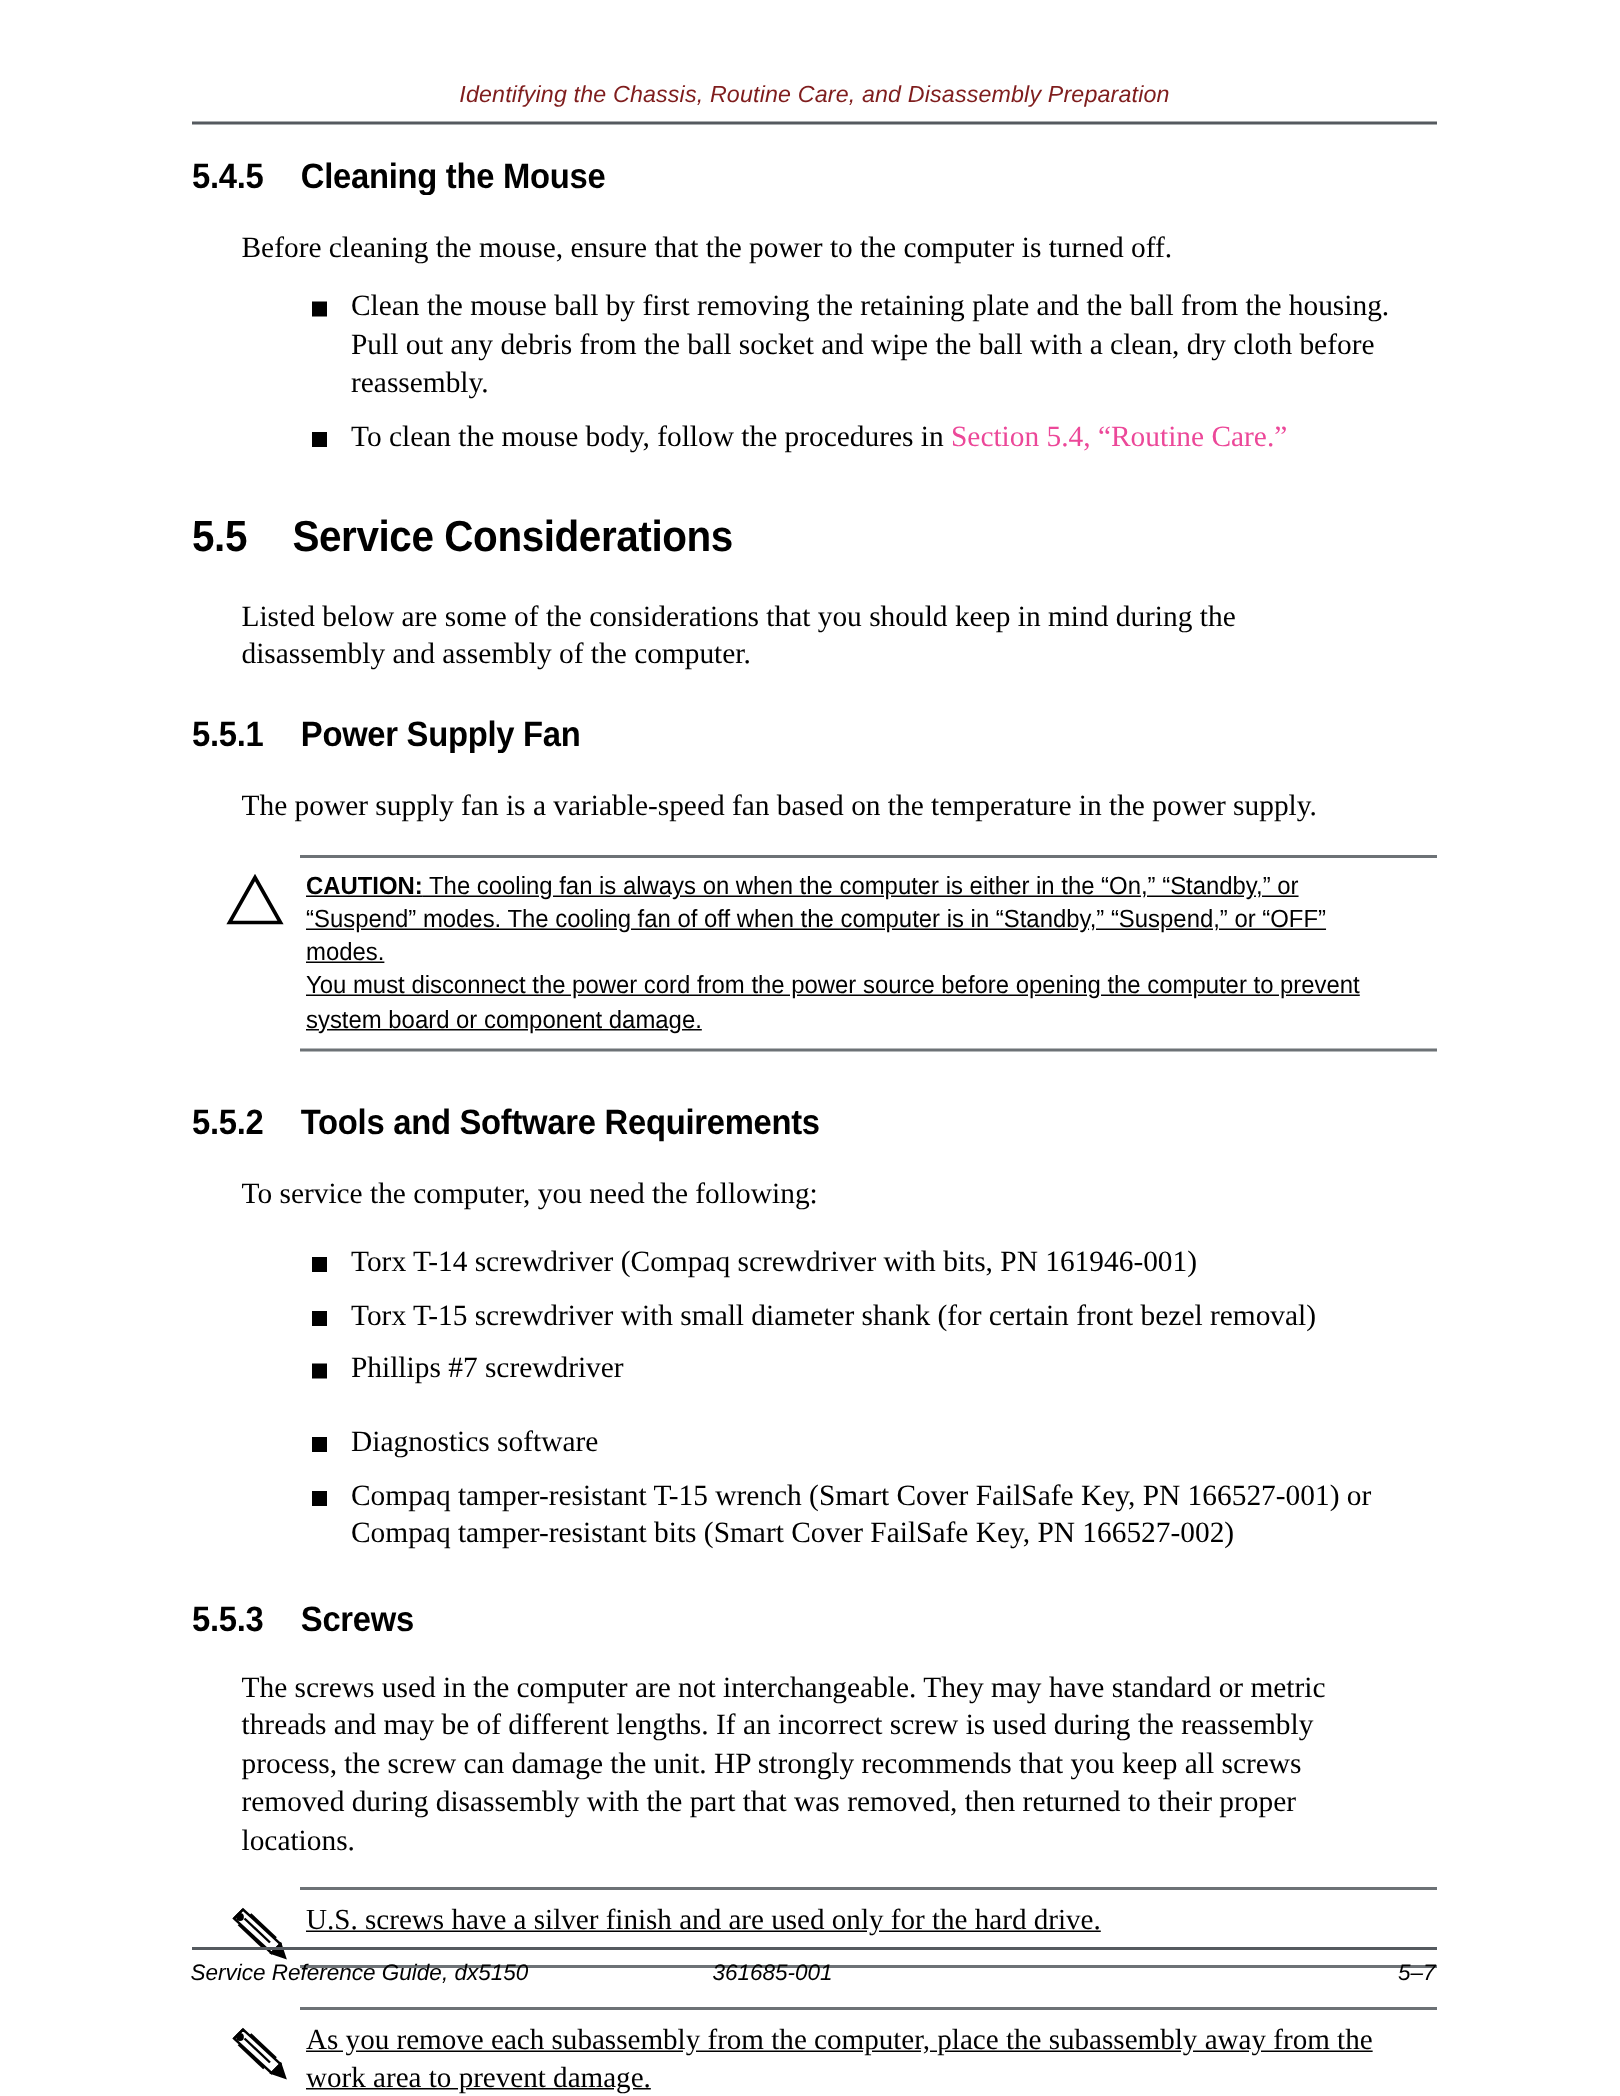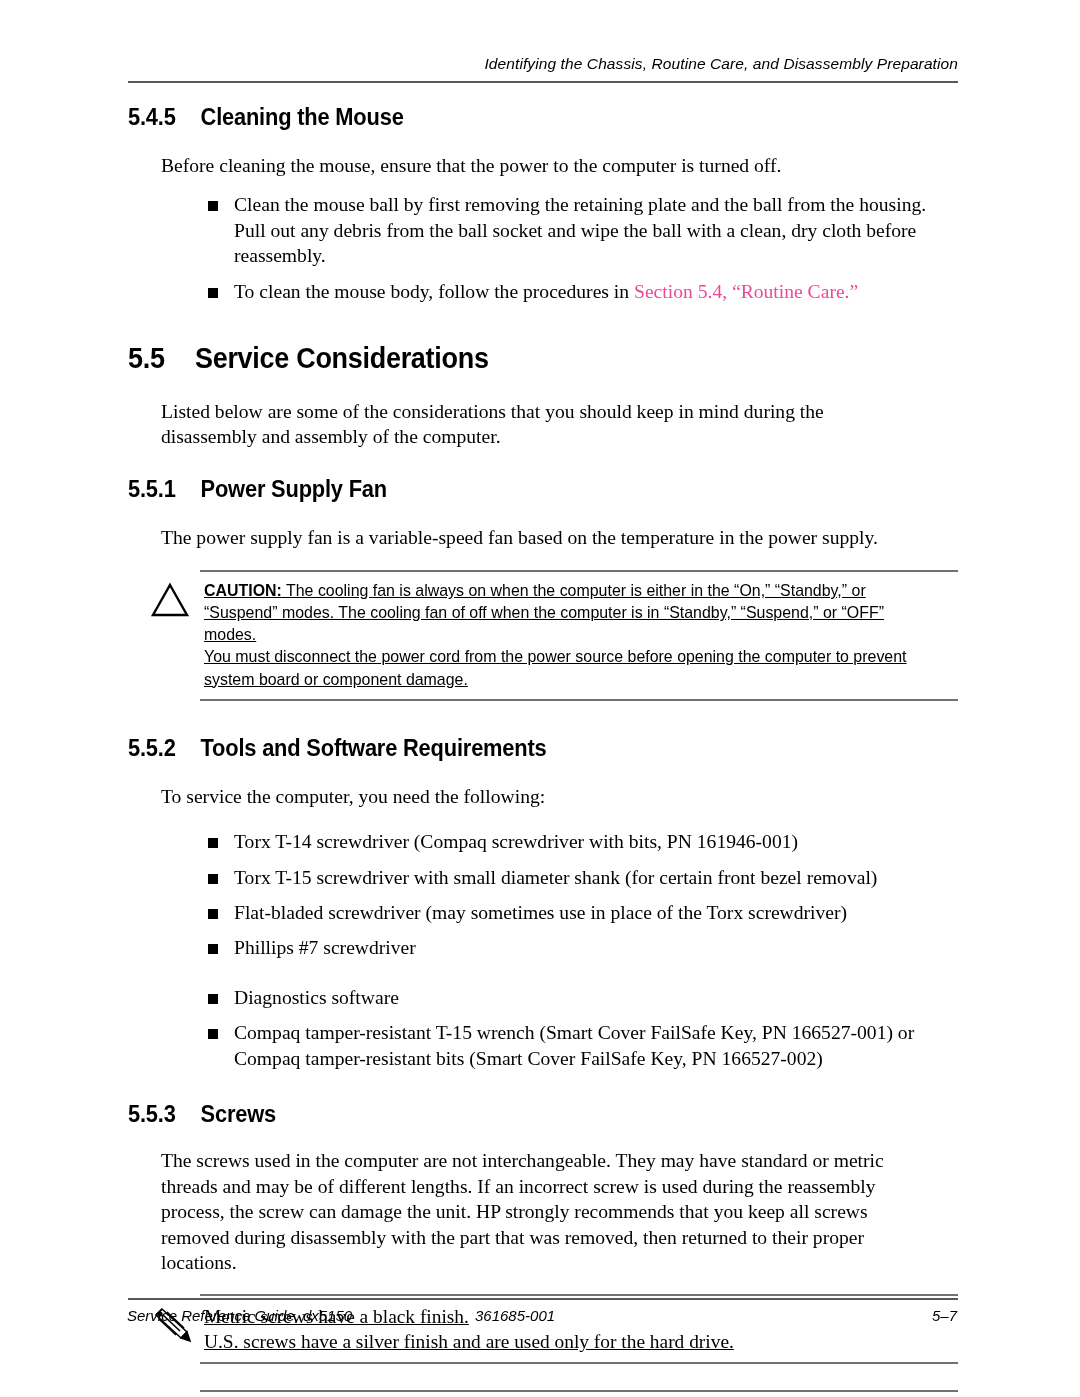--- a/index.html
+++ b/index.html
@@ -16,26 +16,26 @@
     font-family: "Liberation Serif", "DejaVu Serif", serif;
     color: #000000;
   }
 
   
   .running-header {
     position: absolute;
     left: 128px;
     top: 55px;
     width: 830px;
-    text-align: right;
+    text-align: center;
     font-family: "Liberation Sans", "DejaVu Sans", sans-serif;
     font-style: italic;
     font-size: 15.5px;
     letter-spacing: 0.1px;
-    color: #000000;
+    color: #7f1d1d;
   }
   .header-rule {
     position: absolute;
     left: 128px;
     top: 81px;
     width: 830px;
     height: 2px;
     background: #555a5f;
   }
 
@@ -257,21 +257,20 @@
 
     <div class="body-block">
       <p class="body">To service the computer, you need the following:</p>
     </div>
 
     <div class="sp-12"></div>
 
     <ul class="bullets">
       <li style="margin-top:8px;">Torx T-14 screwdriver (Compaq screwdriver with bits, PN 161946-001)</li>
       <li style="margin-top:10px;">Torx T-15 screwdriver with small diameter shank (for certain front bezel removal)</li>
-      <li style="margin-top:10px;">Flat-bladed screwdriver (may sometimes use in place of the Torx screwdriver)</li>
       <li style="margin-top:10px;">Phillips #7 screwdriver</li>
       <li style="margin-top:24px;">Diagnostics software</li>
       <li style="margin-top:10px;">Compaq tamper-resistant T-15 wrench (Smart Cover FailSafe Key, PN 166527-001) or Compaq tamper-resistant bits (Smart Cover FailSafe Key, PN 166527-002)</li>
     </ul>
 
     <div class="sp-30"></div>
 
     <h2 class="sec2"><span class="num">5.5.3</span><span>Screws</span></h2>
 
     <div class="sp-20"></div>
@@ -292,21 +291,20 @@
               <path d="M6 9 L12 3"></path>
               <path d="M31 32 L37 26 L40 35 Z" fill="#000"></path>
               <line x1="13" y1="9" x2="30" y2="25"></line>
               <line x1="17" y1="6" x2="34" y2="22"></line>
               <line x1="9" y1="13" x2="26" y2="29"></line>
               <circle cx="10" cy="8" r="2.6" fill="#000" stroke="none"></circle>
             </g>
           </svg>
         </span>
         <div class="ntext">
-          <div>Metric screws have a black finish.</div>
           <div>U.S. screws have a silver finish and are used only for the hard drive.</div>
         </div>
       </div>
       <div class="rule"></div>
     </div>
 
     <div class="sp-26"></div>
 
     <div class="notice notice-note">
       <div class="rule"></div>

